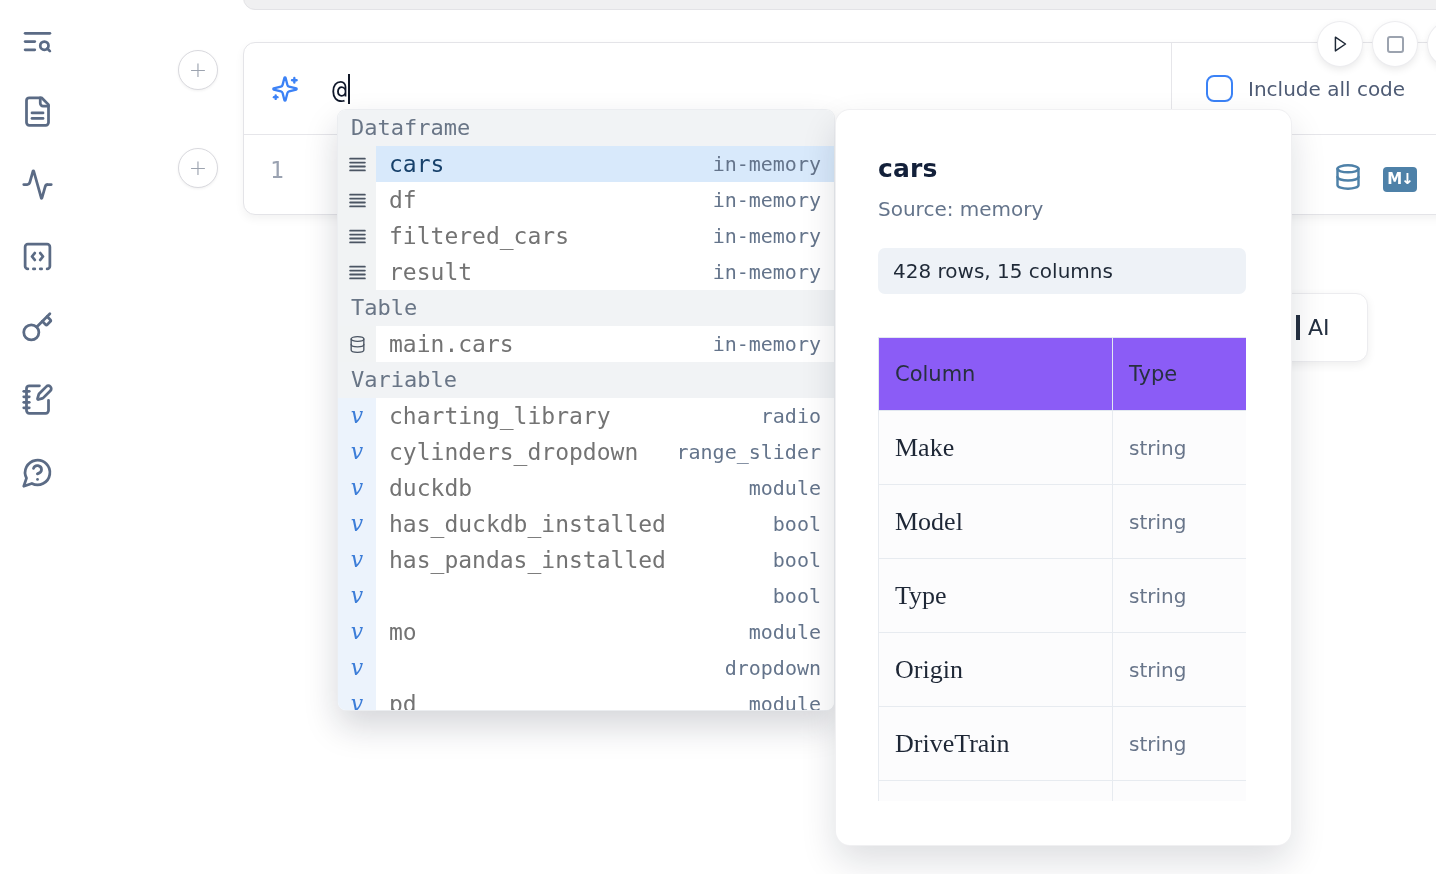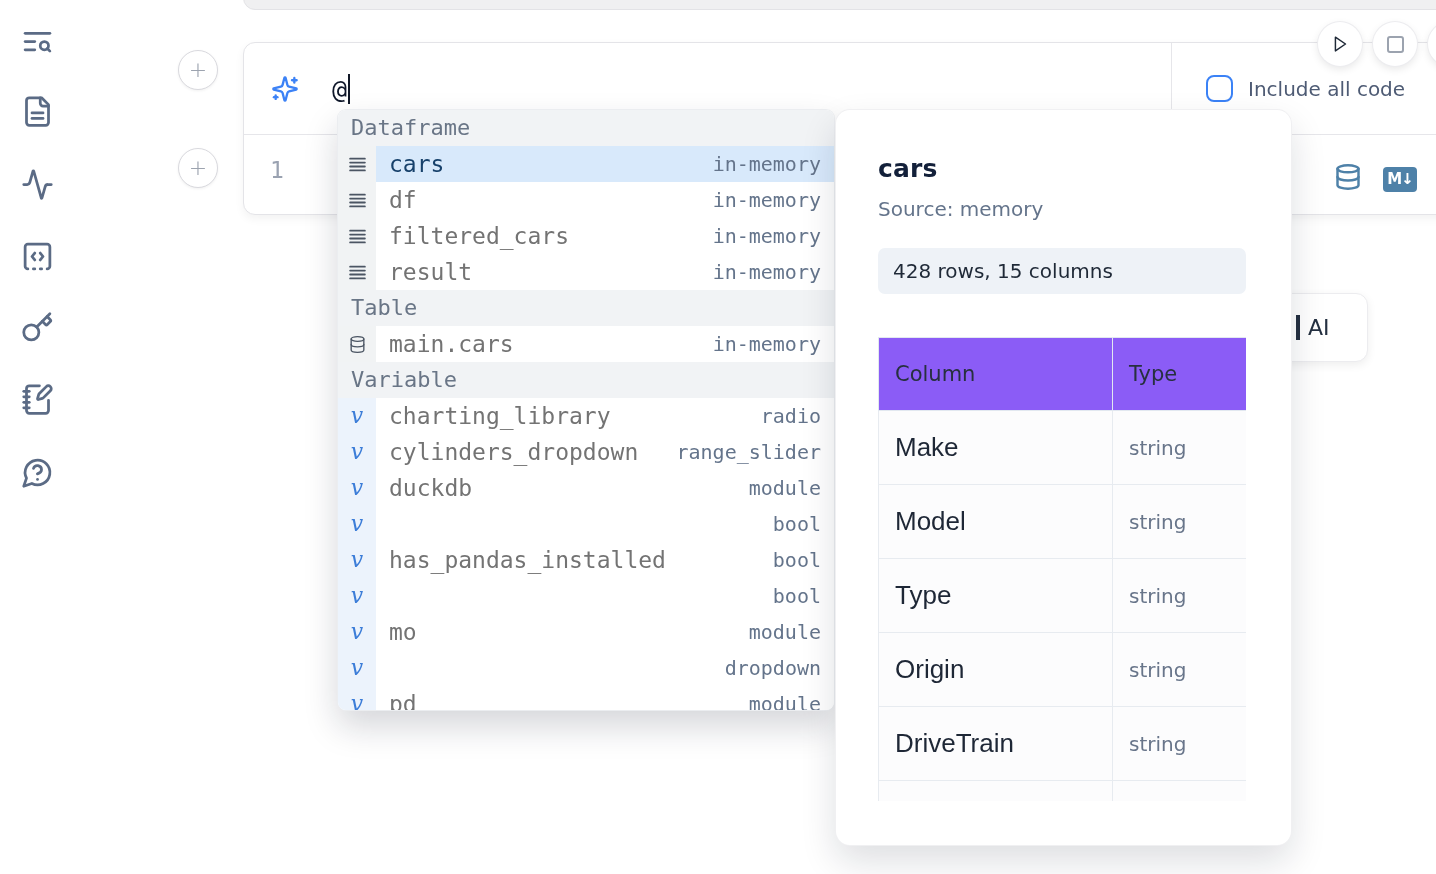--- a/index.html
+++ b/index.html
@@ -67,21 +67,21 @@
   .panel { position:absolute; left:836px; top:110px; width:455px; height:735px; background:#fff; border-radius:14px; box-shadow:0 0 0 1px #f0f0f2, 0 16px 36px rgba(15,23,42,.14); z-index:11; padding:44px 45px 0 42px; }
   .pv-title { font-size:25px; font-weight:bold; color:#13203a; letter-spacing:.2px; }
   .pv-source { margin-top:14px; font-size:20px; color:#64748b; }
   .pv-stats { margin-top:27px; background:#eef2f7; border-radius:7px; height:46px; display:flex; align-items:center; padding-left:15px; font-size:20px; color:#1f2937; }
   .pv-tablewrap { margin-top:43px; height:464px; overflow:hidden; }
   .pv-table { width:368px; border-collapse:collapse; table-layout:fixed; }
   .pv-table col.c1 { width:234px; }
   .pv-table col.c2 { width:134px; }
   .pv-table th { background:#8b5cf6; border:1px solid #e2e8f0; height:73px; text-align:left; padding-left:16px; font-size:21px; font-weight:normal; color:#27303f; }
   .pv-table td { border:1px solid #e7ebf0; height:74px; padding-left:16px; background:#fcfcfd; }
-  .pv-name { font-family:Liberation Sans, sans-serif; font-size:26px; color:#1e2736;margin-top:8px; }
+  .pv-name { font-family:Liberation Serif, serif; font-size:26px; color:#1e2736;margin-top:8px; }
   .pv-type { font-size:20px; color:#68758a; }
 </style>
 </head>
 <body>
 
 <div id="screen">
 
   <div class="sidebar">
     <div class="side-icon" style="top:22px">
       <svg viewBox="0 0 24 24">
@@ -293,20 +293,21 @@
         <div class="ac-main">
           <span class="ac-name">duckdb</span>
           <span class="ac-type">module</span>
         </div>
       </div>
       <div class="ac-item">
         <div class="ac-gutter blue">
           <span class="var-glyph">v</span>
         </div>
         <div class="ac-main">
+          <span class="ac-name">has_duckdb_installed</span>
           <span class="ac-type">bool</span>
         </div>
       </div>
       <div class="ac-item">
         <div class="ac-gutter blue">
           <span class="var-glyph">v</span>
         </div>
         <div class="ac-main">
           <span class="ac-name">has_pandas_installed</span>
           <span class="ac-type">bool</span>

